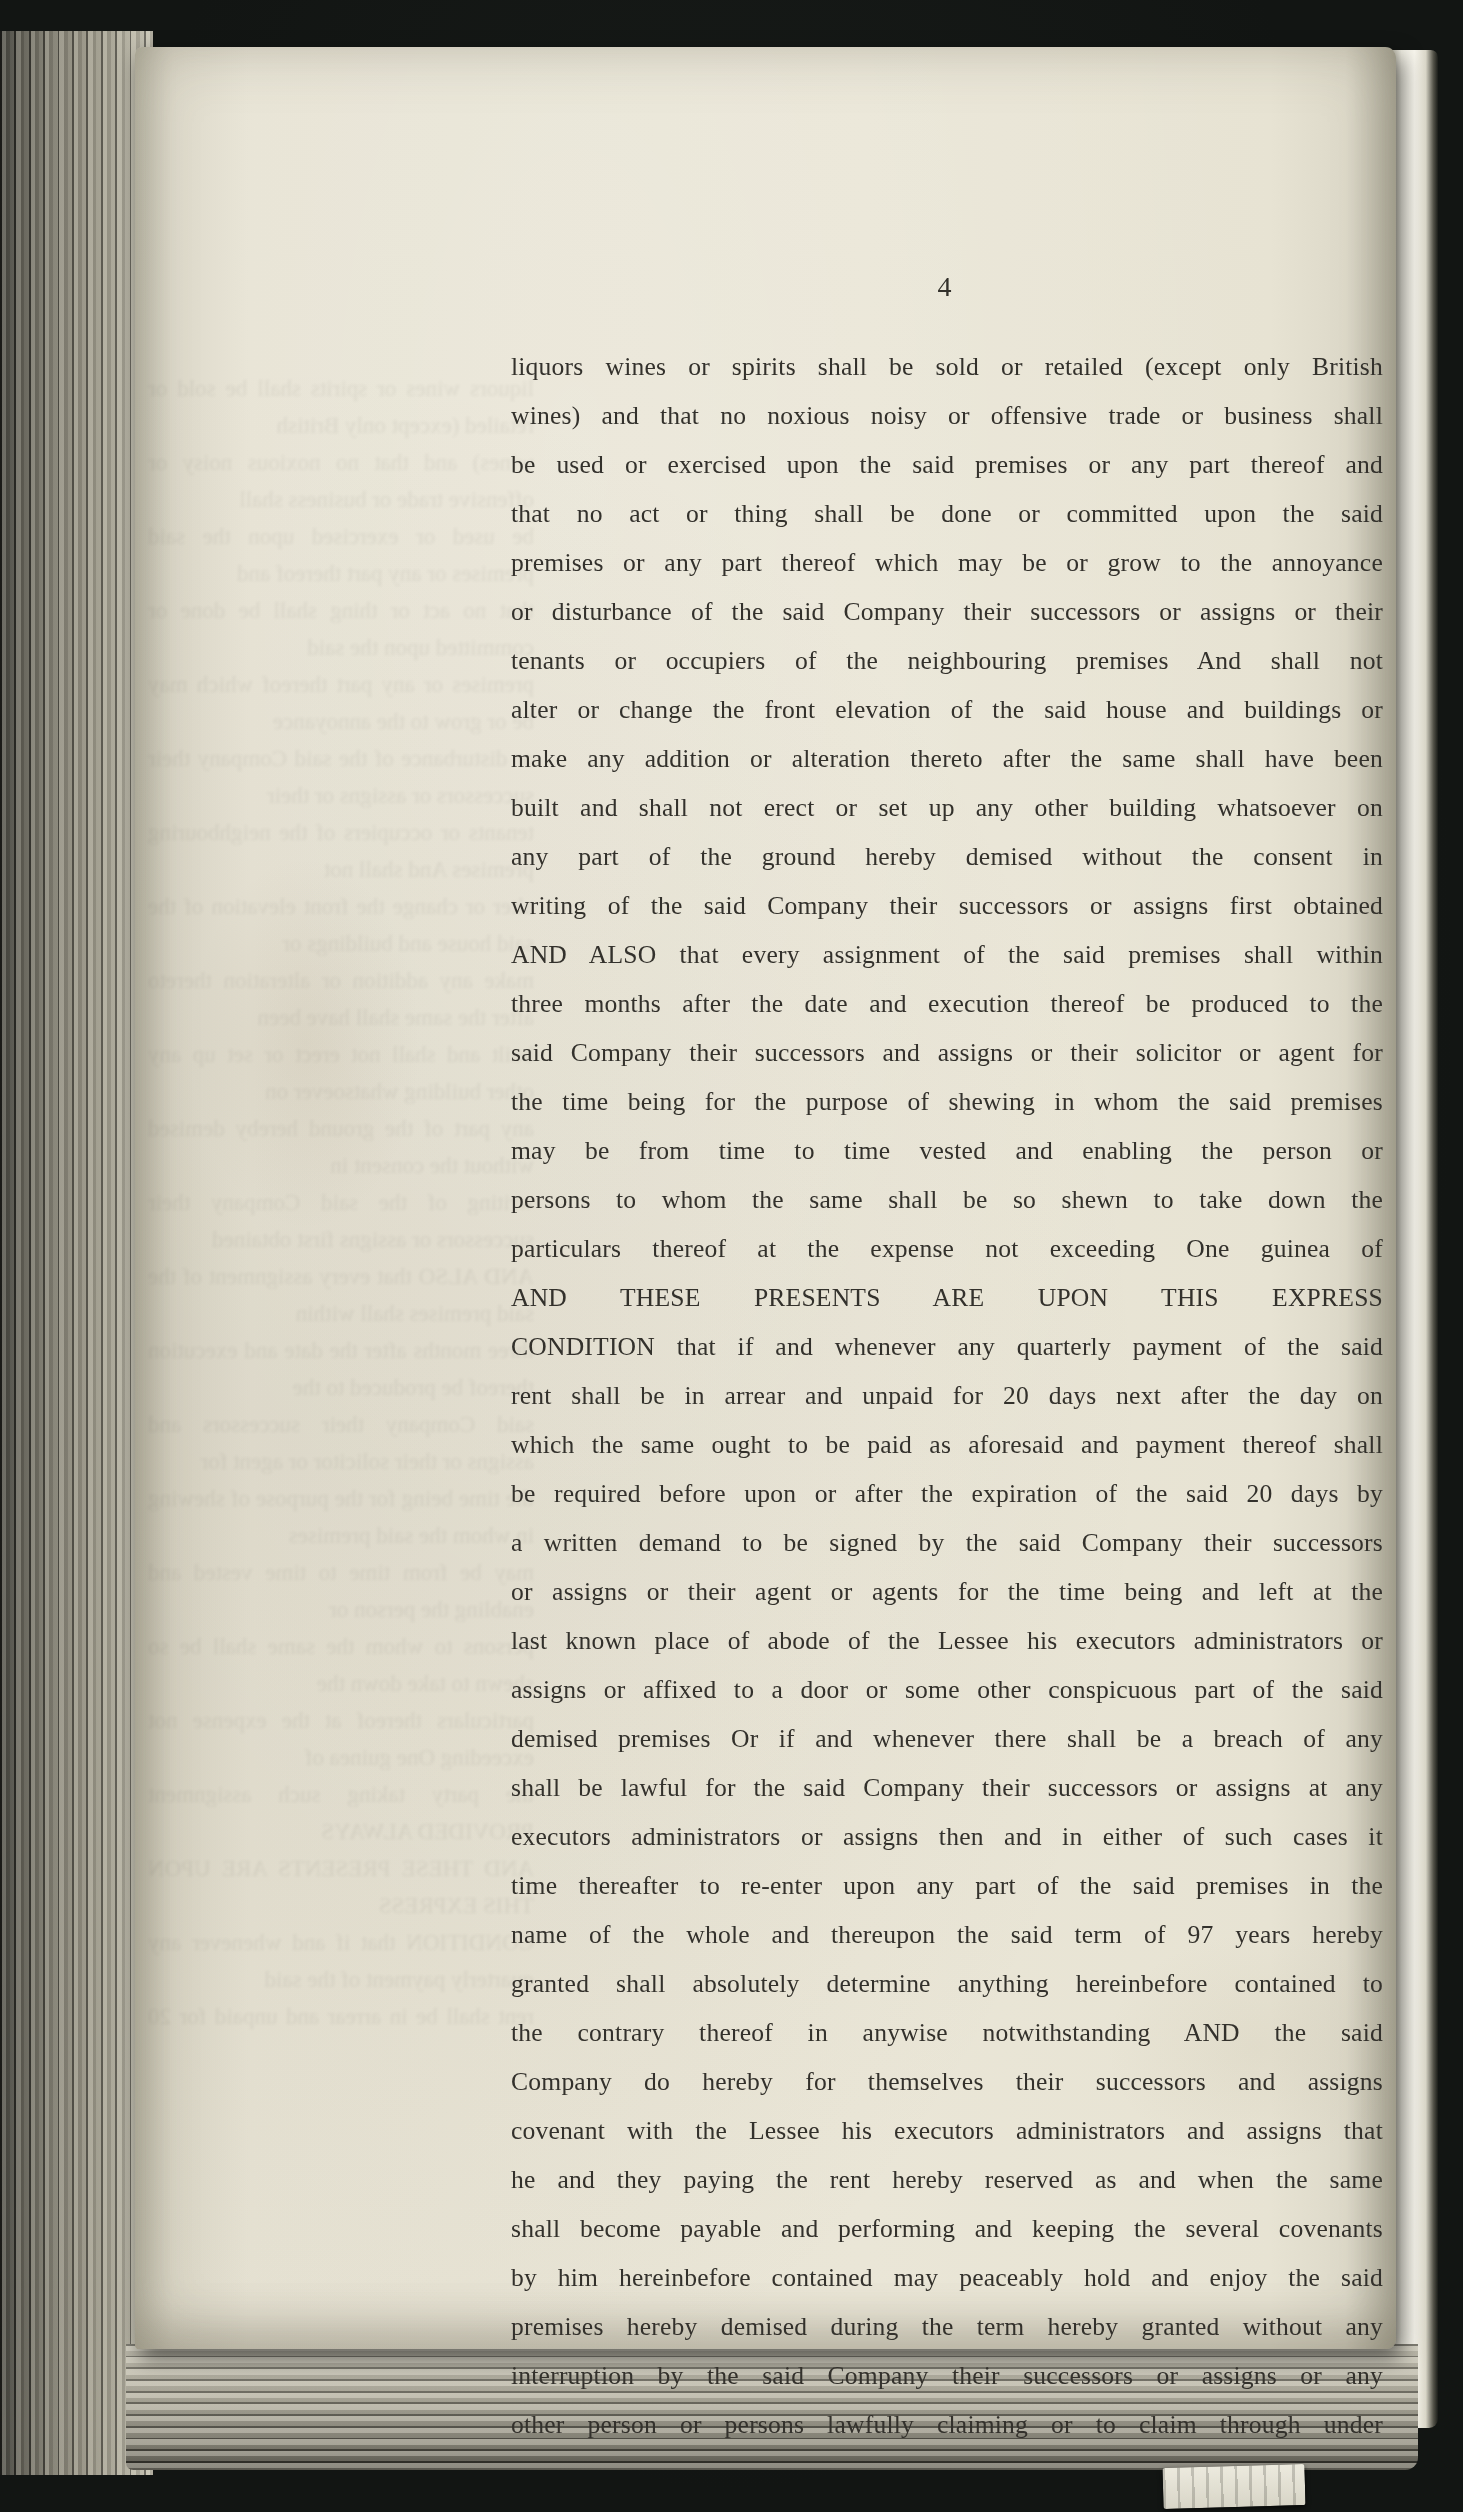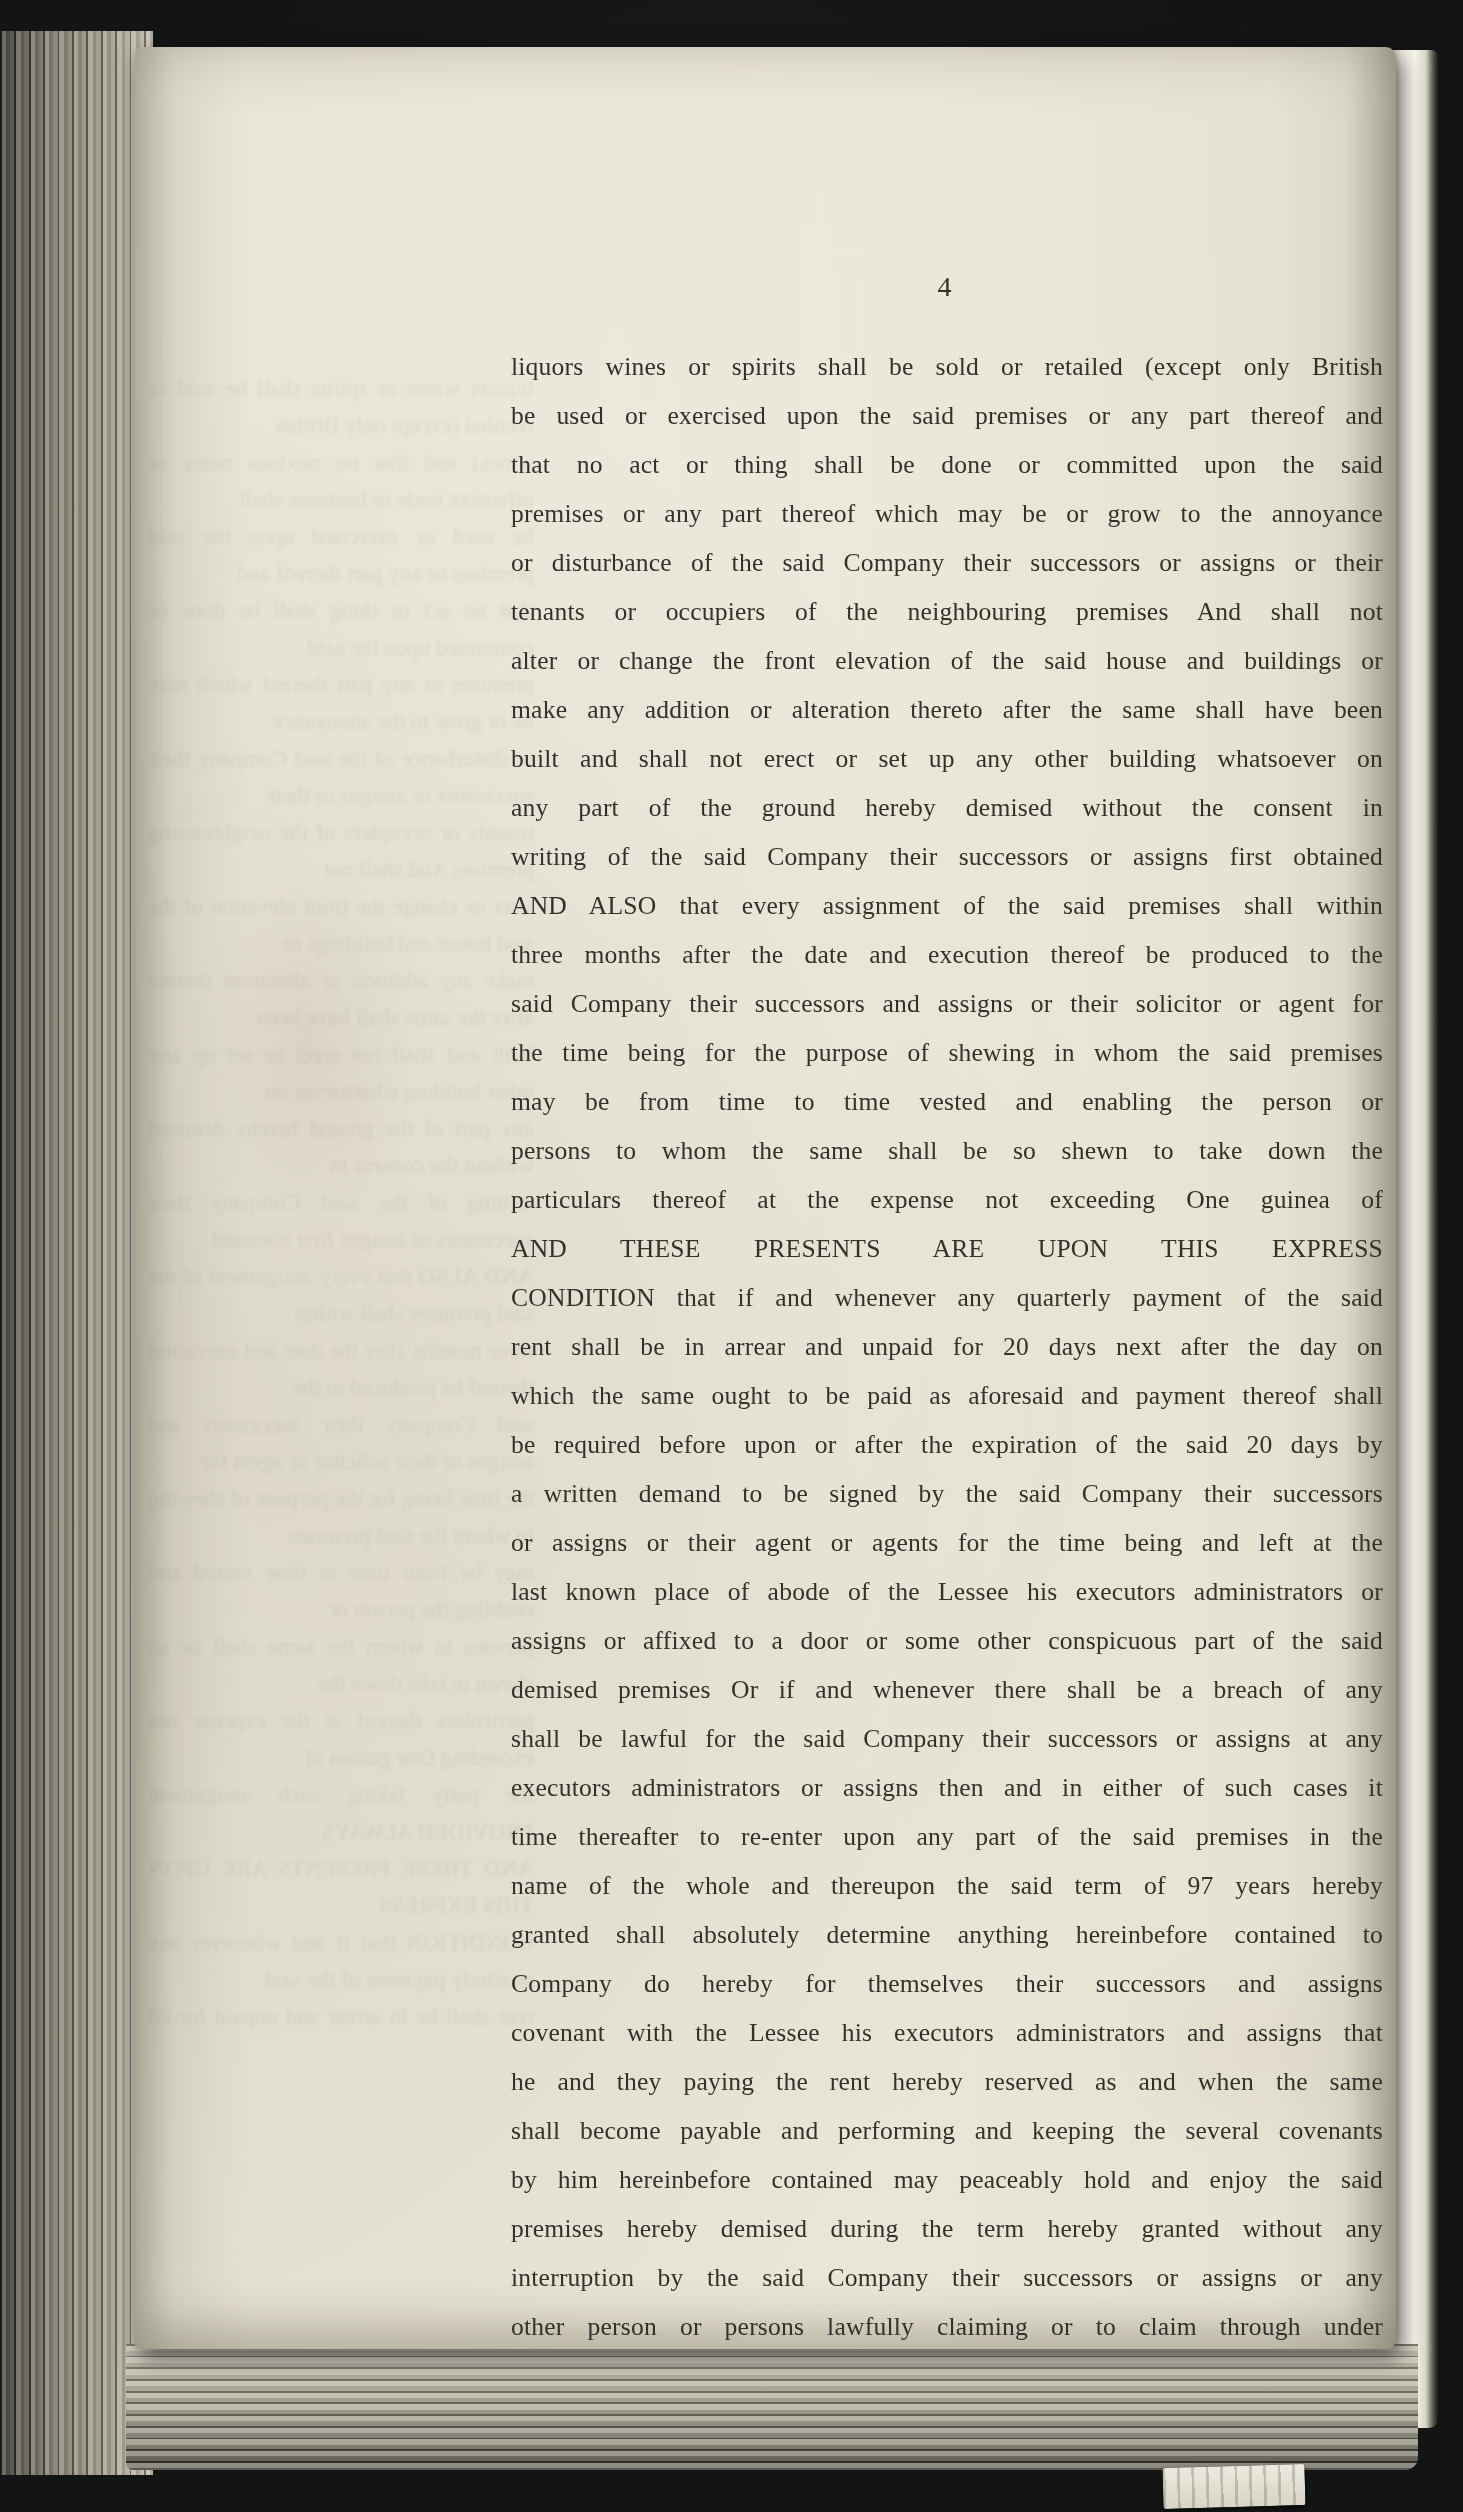--- a/index.html
+++ b/index.html
@@ -241,20 +241,21 @@
         <div class="line">rent shall be in arrear and unpaid for 20 days next after the day on</div>
       </div>
 
     <div class="stain-a"></div>
     <div class="stain-b"></div>
 
     <div class="page-number">4</div>
 
     <div class="text-block">
         <div class="line">liquors wines or spirits shall be sold or retailed (except only British</div>
+        <div class="line">wines) and that no noxious noisy or offensive trade or business shall</div>
         <div class="line">be used or exercised upon the said premises or any part thereof and</div>
         <div class="line">that no act or thing shall be done or committed upon the said</div>
         <div class="line">premises or any part thereof which may be or grow to the annoyance</div>
         <div class="line">or disturbance of the said Company their successors or assigns or their</div>
         <div class="line">tenants or occupiers of the neighbouring premises And shall not</div>
         <div class="line">alter or change the front elevation of the said house and buildings or</div>
         <div class="line">make any addition or alteration thereto after the same shall have been</div>
         <div class="line">built and shall not erect or set up any other building whatsoever on</div>
         <div class="line">any part of the ground hereby demised without the consent in</div>
         <div class="line">writing of the said Company their successors or assigns first obtained</div>
@@ -273,20 +274,21 @@
         <div class="line">a written demand to be signed by the said Company their successors</div>
         <div class="line">or assigns or their agent or agents for the time being and left at the</div>
         <div class="line">last known place of abode of the Lessee his executors administrators or</div>
         <div class="line">assigns or affixed to a door or some other conspicuous part of the said</div>
         <div class="line">demised premises Or if and whenever there shall be a breach of any</div>
         <div class="line">shall be lawful for the said Company their successors or assigns at any</div>
         <div class="line">executors administrators or assigns then and in either of such cases it</div>
         <div class="line">time thereafter to re-enter upon any part of the said premises in the</div>
         <div class="line">name of the whole and thereupon the said term of 97 years hereby</div>
         <div class="line">granted shall absolutely determine anything hereinbefore contained to</div>
+        <div class="line">the contrary thereof in anywise notwithstanding AND the said</div>
         <div class="line">Company do hereby for themselves their successors and assigns</div>
         <div class="line">covenant with the Lessee his executors administrators and assigns that</div>
         <div class="line">he and they paying the rent hereby reserved as and when the same</div>
         <div class="line">shall become payable and performing and keeping the several covenants</div>
         <div class="line">by him hereinbefore contained may peaceably hold and enjoy the said</div>
         <div class="line">premises hereby demised during the term hereby granted without any</div>
         <div class="line">interruption by the said Company their successors or assigns or any</div>
         <div class="line">other person or persons lawfully claiming or to claim through under</div>
       </div>
 

